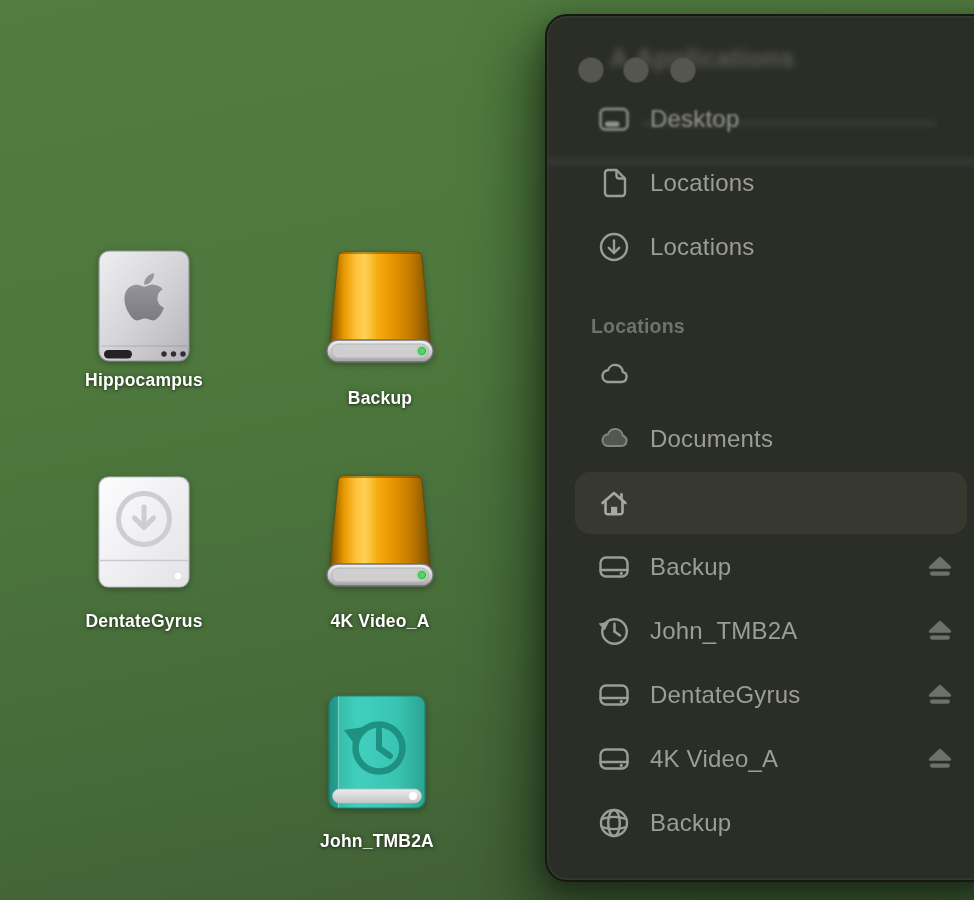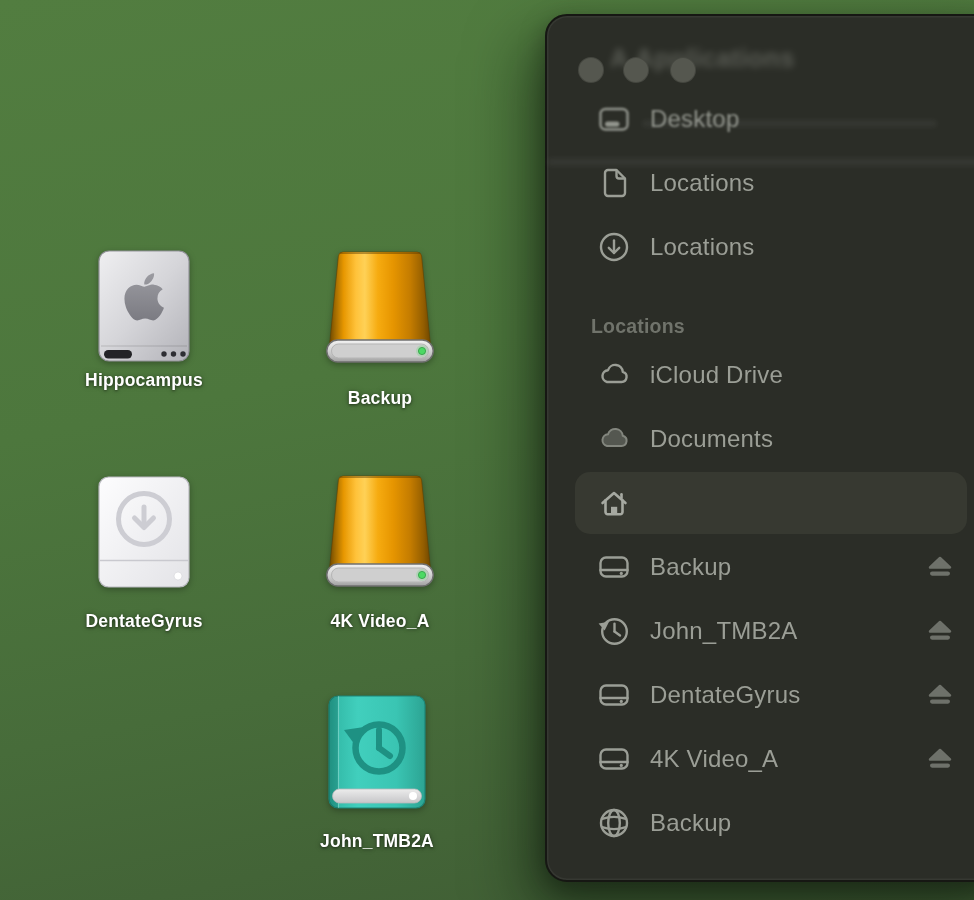--- a/index.html
+++ b/index.html
@@ -217,21 +217,20 @@
     </div>
 
     <div class="shead" style="top:299px">Locations</div>
 
     <div class="srow" style="top:327px">
       <span class="ricon">
         <svg width="34" height="34" viewBox="0 0 34 34">
             <path class="icon-stroke" stroke-width="2.3" d="M10 24 h14.5 a5.2 5.2 0 0 0 1.3 -10.2 a7.6 7.6 0 0 0 -14.8 -1.6 A6 6 0 0 0 10 24 Z"></path>
           </svg>
       </span>
-      <span class="rlabel">iCloud Drive</span>
     </div>
 
     <div class="srow" style="top:391px">
       <span class="ricon">
         <svg width="34" height="34" viewBox="0 0 34 34">
             <path d="M10 24 h14.5 a5.2 5.2 0 0 0 1.3 -10.2 a7.6 7.6 0 0 0 -14.8 -1.6 A6 6 0 0 0 10 24 Z" fill="#545750" stroke="#83867e" stroke-width="2"></path>
           </svg>
       </span>
       <span class="rlabel">Documents</span>
     </div>

